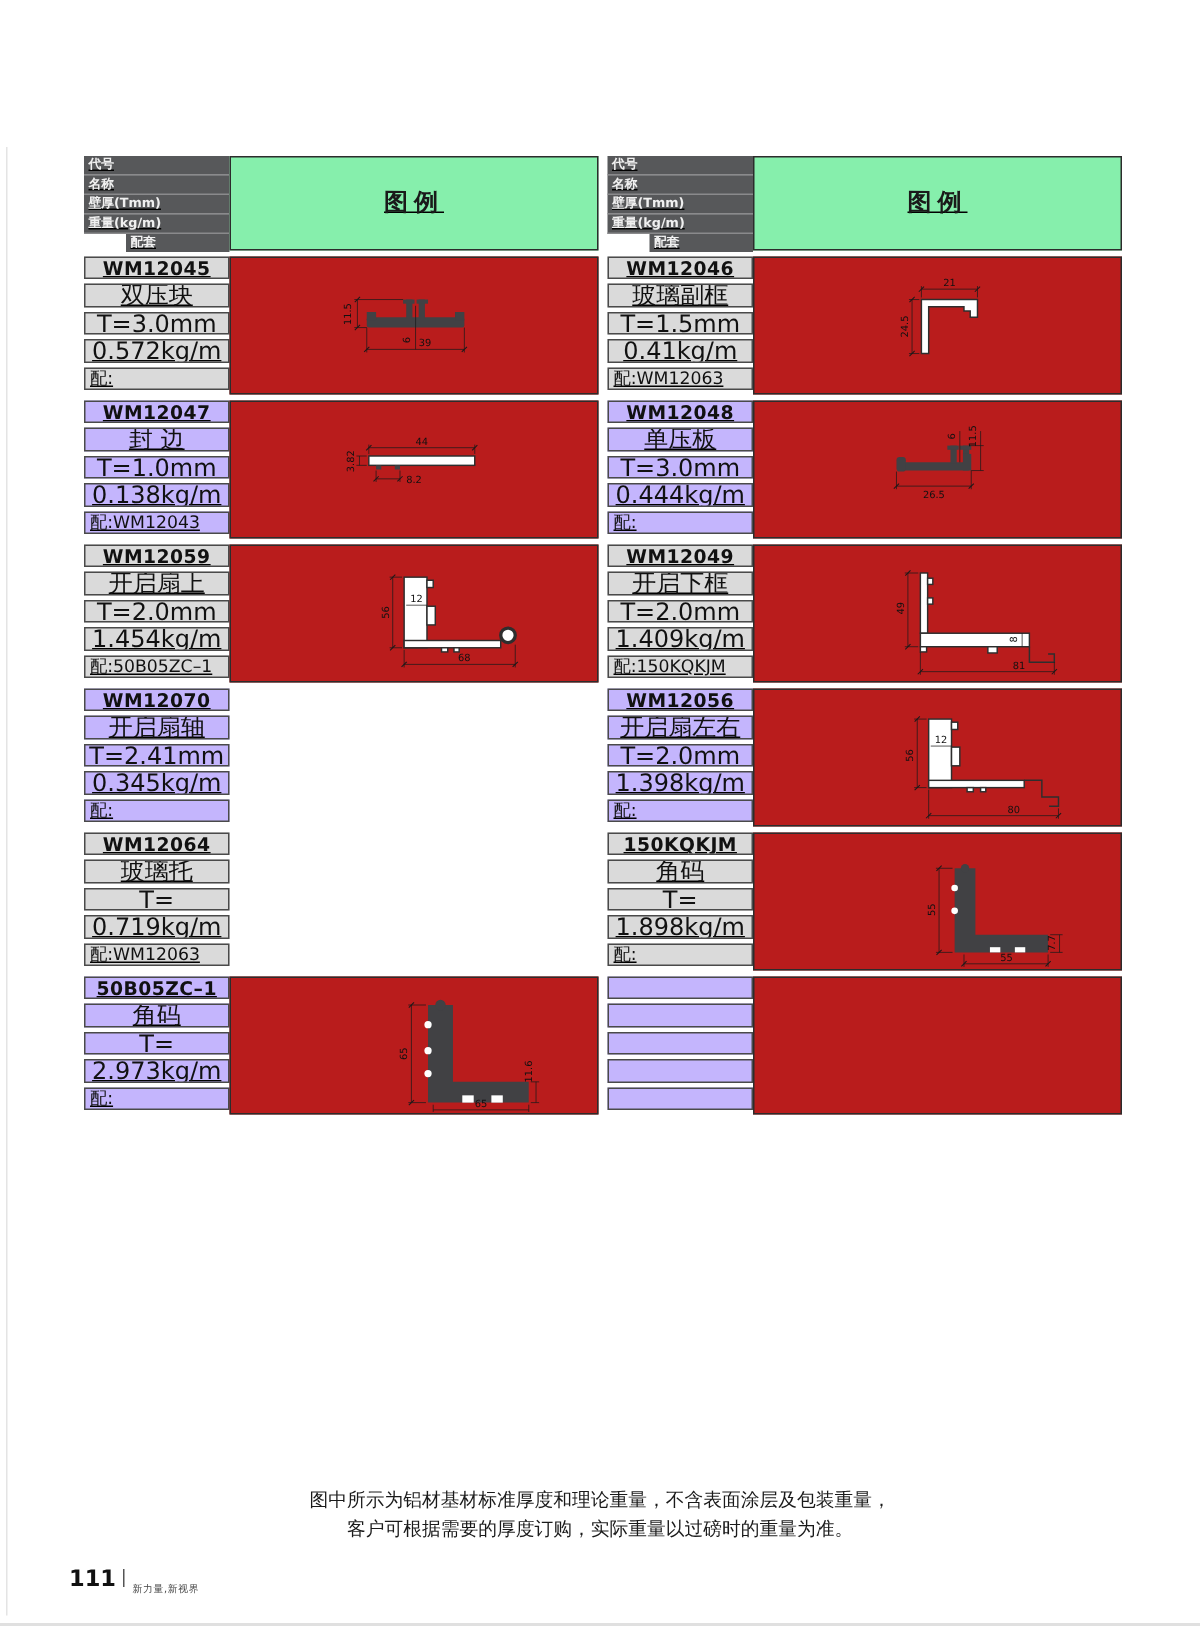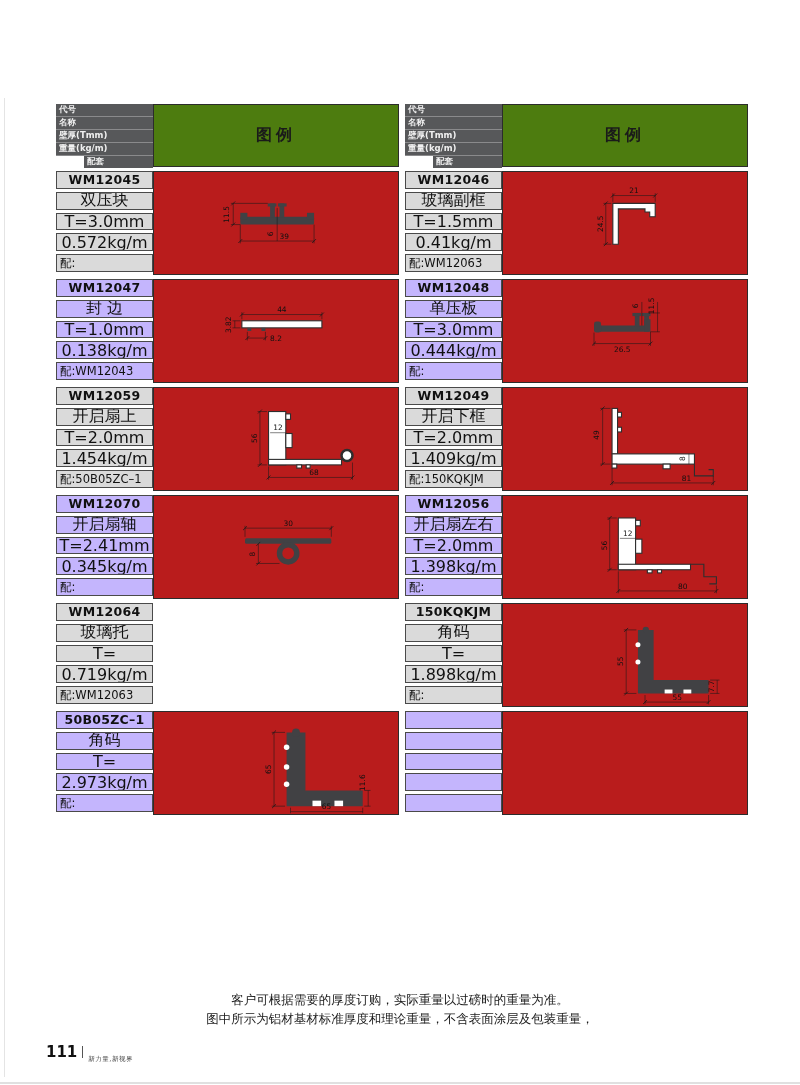--- a/index.html
+++ b/index.html
@@ -2,33 +2,33 @@
 <html><head>
 <meta charset="utf-8">
 <style>
   html,body { margin:0; padding:0; background:#ffffff; }
   .page { position:relative; width:800px; height:1085px; background:#fff; overflow:hidden;
           font-family:"DejaVu Sans","Liberation Sans",sans-serif; }
 
   .edge-left { position:absolute; left:4px; top:98px; bottom:8px; width:1px; background:#e4e4e4; }
   .edge-bottom { position:absolute; left:0; right:0; bottom:1px; height:2px; background:#e0e0e0; }
 
-  .tables { position:absolute; left:56px; top:104px; display:flex; gap:6px; }
+  .tables { position:absolute; left:56px; top:104px; display:flex; gap:6px;text-decoration:underline; }
   .tbl { width:343px; }
 
   .hdr { display:flex; height:63px; }
   .hdr-left { width:97px; display:flex; flex-direction:column; }
   .hdr-row { flex:1; background:#57585a; color:#f0f0f0; font-size:8.5px; font-weight:bold;
              display:flex; align-items:center; padding-left:3px; box-sizing:border-box;
              border-bottom:1px solid #8a8a8c; }
   .hdr-row:last-child { border-bottom:none;margin-left:28px; }
-  .hdr-legend { flex:1; background:#4d7c0f; border:1px solid #2c2c2c; display:flex; align-items:center;
+  .hdr-legend { flex:1; background:#86efac; border:1px solid #2c2c2c; display:flex; align-items:center;
                 justify-content:center; font-size:16px; font-weight:bold; letter-spacing:4px; color:#1a1a1a; }
 
-  .block { display:flex; margin-top:4px; height:104px; }
+  .block { display:flex; margin-top:4px; height:92px; }
   .labels { width:97px; display:flex; flex-direction:column; }
   .cell { height:21px; margin-bottom:3px; background:#dadada; border:1px solid #4a4a4a;
           display:flex; align-items:center; justify-content:center; font-size:16px; color:#111;
           box-sizing:border-box; white-space:nowrap; overflow:hidden; }
   .cell.code { font-weight:bold; font-size:12.5px; letter-spacing:0.3px; }
   .cell.match { justify-content:flex-start; padding-left:3px; font-size:11.5px; }
   .yellow .cell { background:#c4b5fd; }
   .draw { flex:1; border:1px solid #2c2c2c; background:#b91c1c; box-sizing:border-box; }
   .draw svg { display:block; width:100%; height:100%; }
 
@@ -171,37 +171,20 @@
         </div>
       </div>
 
       <div class="block yellow">
         <div class="labels">
           <div class="cell code">WM12070</div>
           <div class="cell">开启扇轴</div>
           <div class="cell">T=2.41mm</div>
           <div class="cell">0.345kg/m</div>
           <div class="cell match">配:</div>
-        </div>
-        <div class="draw">
-          <svg viewBox="0 0 243 130">
-            <rect class="p-f" x="82" y="54" width="110" height="7" rx="2"></rect>
-            <circle cx="137" cy="73" r="11" fill="none" stroke="#414144" stroke-width="7"></circle>
-            <line class="dl" x1="82" y1="52" x2="82" y2="38"></line>
-            <line class="dl" x1="192" y1="52" x2="192" y2="38"></line>
-            <line class="dl" x1="82" y1="41" x2="192" y2="41"></line>
-            <line class="tick" x1="79.5" y1="43.5" x2="84.5" y2="38.5"></line>
-            <line class="tick" x1="189.5" y1="43.5" x2="194.5" y2="38.5"></line>
-            <text class="dim" x="137" y="38" text-anchor="middle">30</text>
-            <line class="dl" x1="126" y1="86" x2="96" y2="86"></line>
-            <line class="dl" x1="99" y1="61" x2="99" y2="86"></line>
-            <line class="tick" x1="96.5" y1="63.5" x2="101.5" y2="58.5"></line>
-            <line class="tick" x1="96.5" y1="88.5" x2="101.5" y2="83.5"></line>
-            <text class="dim" x="95" y="74" text-anchor="middle" transform="rotate(-90 95 74)">8</text>
-          </svg>
         </div>
       </div>
 
       <div class="block gray">
         <div class="labels">
           <div class="cell code">WM12064</div>
           <div class="cell">玻璃托</div>
           <div class="cell">T=</div>
           <div class="cell">0.719kg/m</div>
           <div class="cell match">配:WM12063</div>
@@ -429,22 +412,22 @@
           <div class="cell"></div>
           <div class="cell"></div>
           <div class="cell match"></div>
         </div>
         <div class="draw"></div>
       </div>
     </div>
   </div>
 
   <div class="footer">
+    <div>图中所示为铝材基材标准厚度和理论重量，不含表面涂层及包装重量，</div>
     <div>客户可根据需要的厚度订购，实际重量以过磅时的重量为准。</div>
-    <div>图中所示为铝材基材标准厚度和理论重量，不含表面涂层及包装重量，</div>
   </div>
 
   <div class="pagebar">
     <span class="pagenum">111</span>
     <span class="sep"></span>
     <span class="tagline">新力量,新视界</span>
   </div>
 </div>
 
 </body></html>

